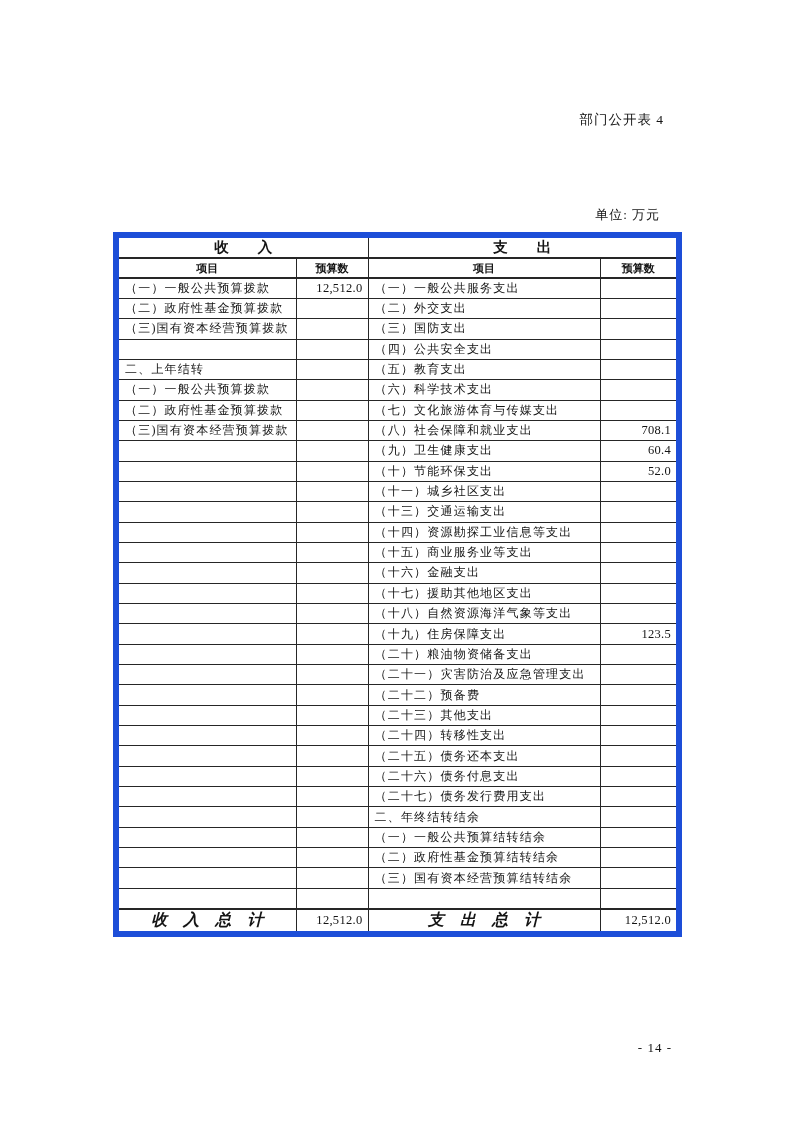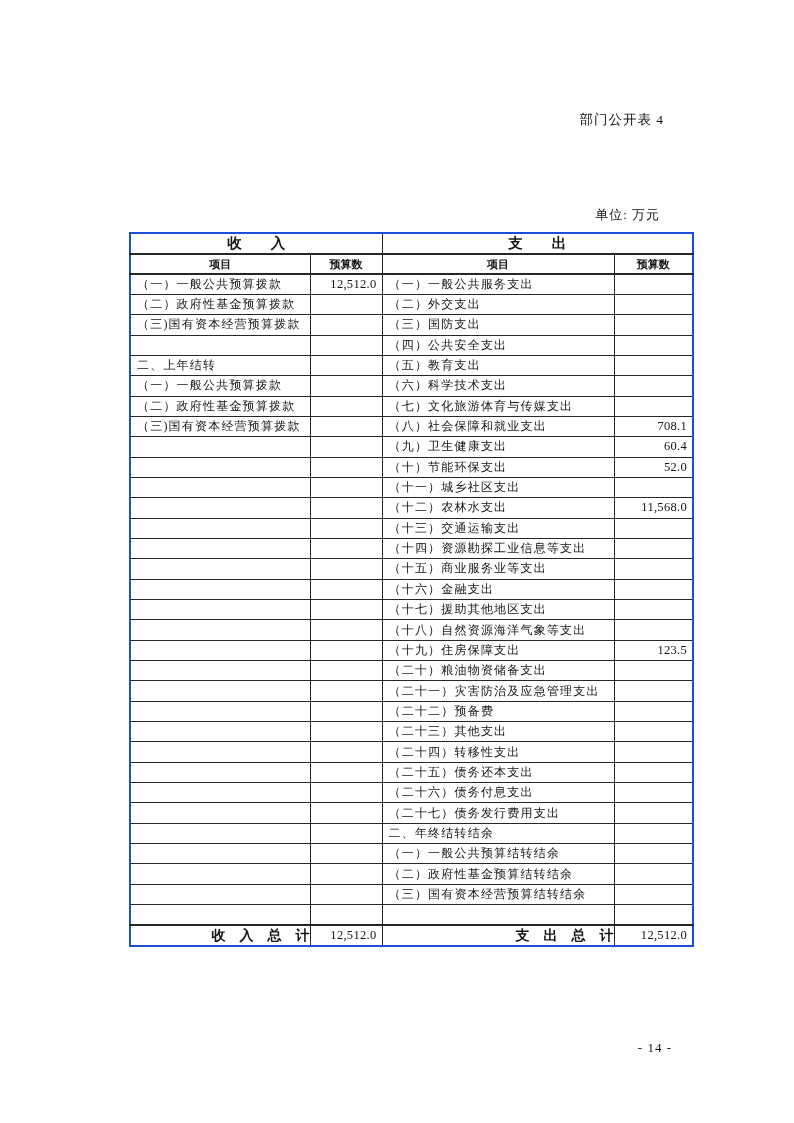--- a/index.html
+++ b/index.html
@@ -29,25 +29,25 @@
   }
   .unit-label {
     position: absolute;
     top: 206px; right: 134px;
     font-size: 13px;
     letter-spacing: 1px;
   }
 
   table.budget-table {
     position: absolute;
-    left: 129px; top: 232px;
+    left: 113px; top: 232px;
     width: 563px;
     border-collapse: collapse;
     table-layout: fixed;
-    border: 2px solid #1d4ed8;
+    border: 6px solid #1d4ed8;
   }
   .budget-table th, .budget-table td {
     border: 1px solid #262626;
     font-size: 12px;
     overflow: hidden;
     white-space: nowrap;
   }
   .budget-table thead tr.group-row th {
     height: 21px;
     font-size: 14.5px;
@@ -73,22 +73,23 @@
     text-align: right;
     font-size: 12.5px;
     letter-spacing: 0.3px;
   }
   .budget-table tfoot td {
     height: 21px;
     border-top-width: 2px;
   }
   .budget-table tfoot td.total-label {
     font-weight: bold;
-    font-size: 14px;
-    text-align: right;
+    font-size: 16px;
+    text-align: center;
+    font-style: italic;
   }
   .budget-table tfoot td.num-cell { font-weight: normal; }
 
   .page-number {
     position: absolute;
     top: 1028px; right: 122px;
     font-size: 13px;
     letter-spacing: 1px;
     margin-top: 12px;
   }
@@ -185,26 +186,20 @@
         </tr>
         <tr>
           <td class="item-cell"></td>
           <td class="num-cell"></td>
           <td class="item-cell">（十一）城乡社区支出</td>
           <td class="num-cell"></td>
         </tr>
         <tr>
           <td class="item-cell"></td>
           <td class="num-cell"></td>
-          <td class="item-cell">（十二）农林水支出</td>
-          <td class="num-cell">11,568.0</td>
-        </tr>
-        <tr>
-          <td class="item-cell"></td>
-          <td class="num-cell"></td>
           <td class="item-cell">（十三）交通运输支出</td>
           <td class="num-cell"></td>
         </tr>
         <tr>
           <td class="item-cell"></td>
           <td class="num-cell"></td>
           <td class="item-cell">（十四）资源勘探工业信息等支出</td>
           <td class="num-cell"></td>
         </tr>
         <tr>

